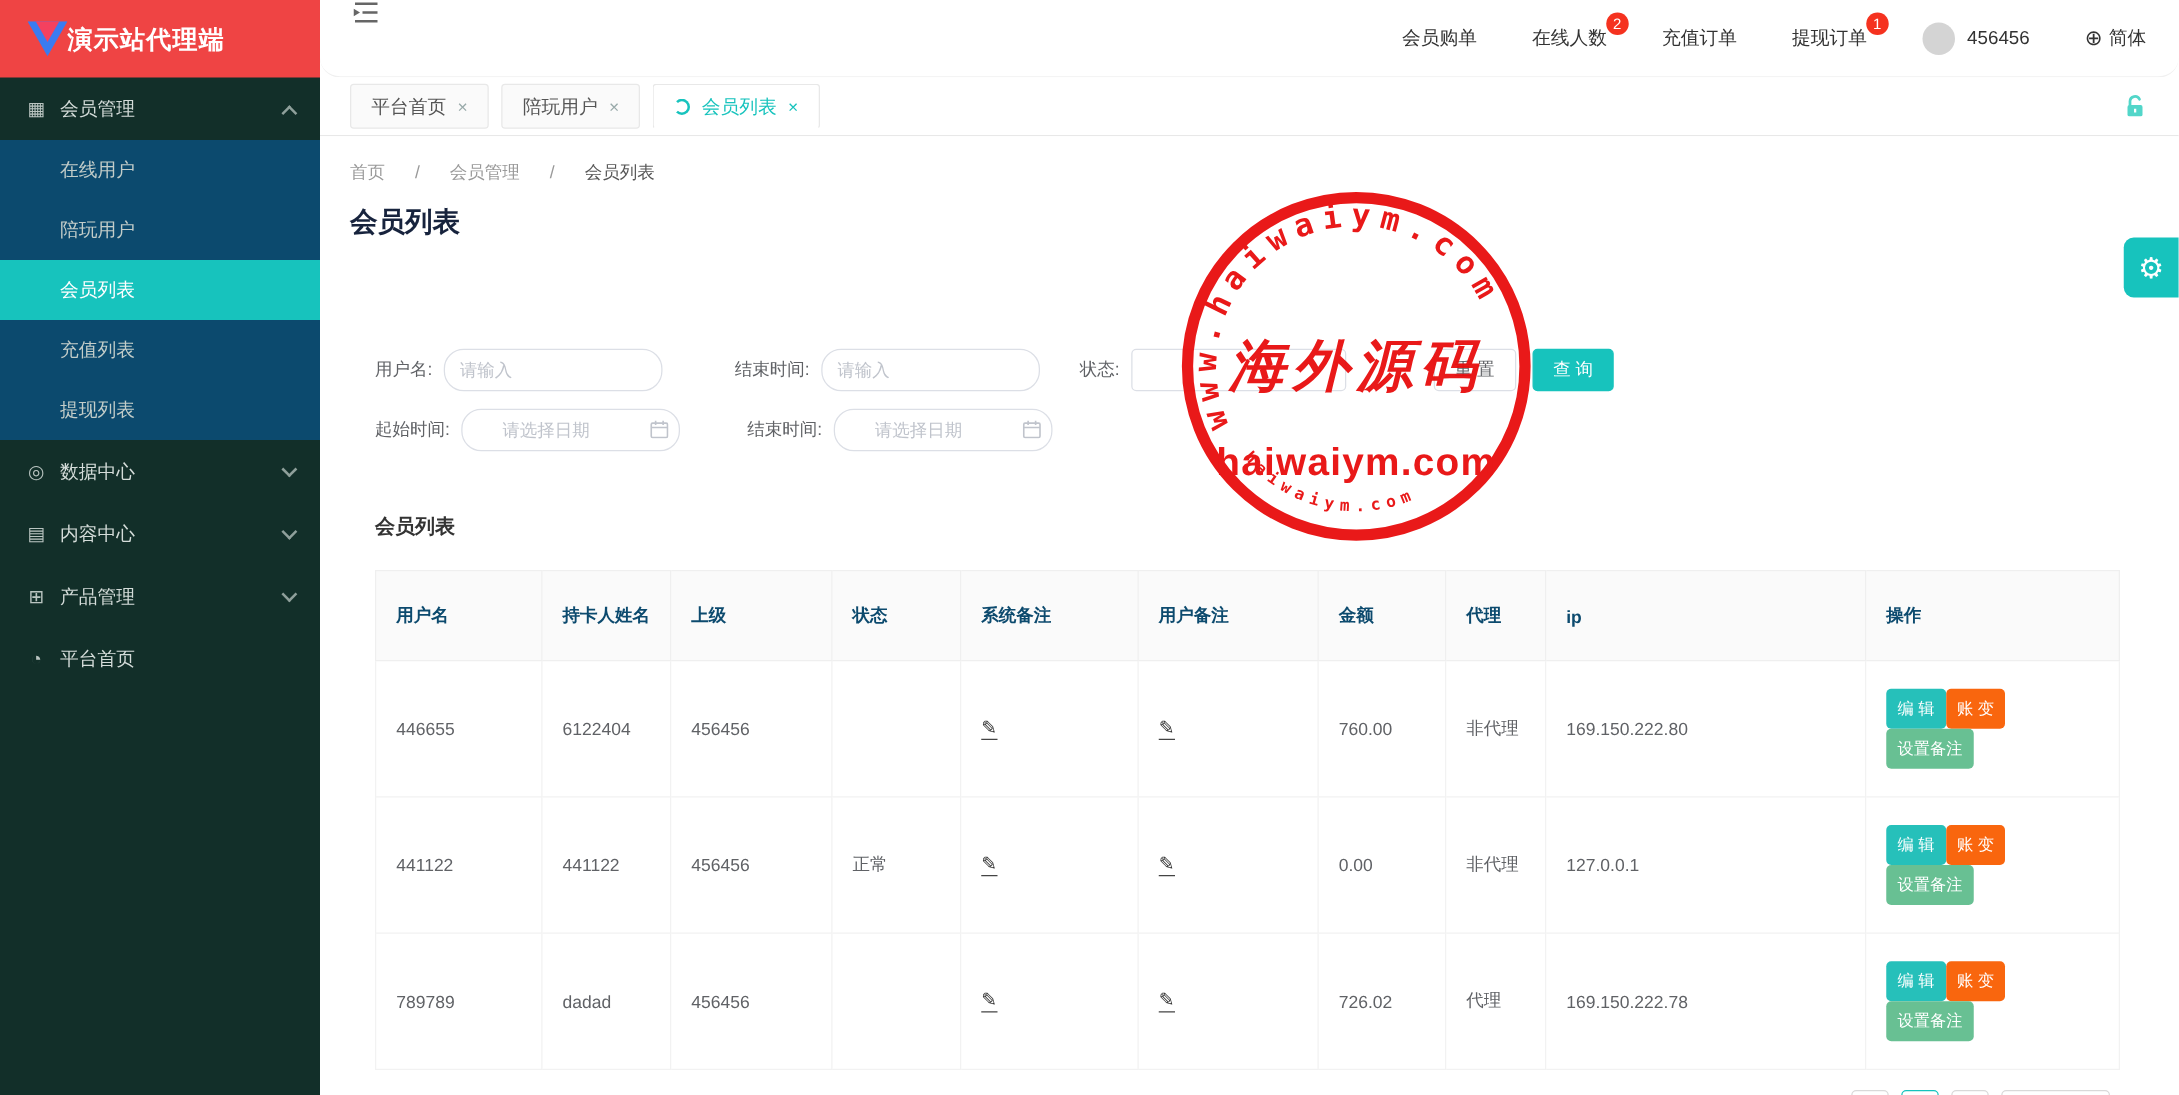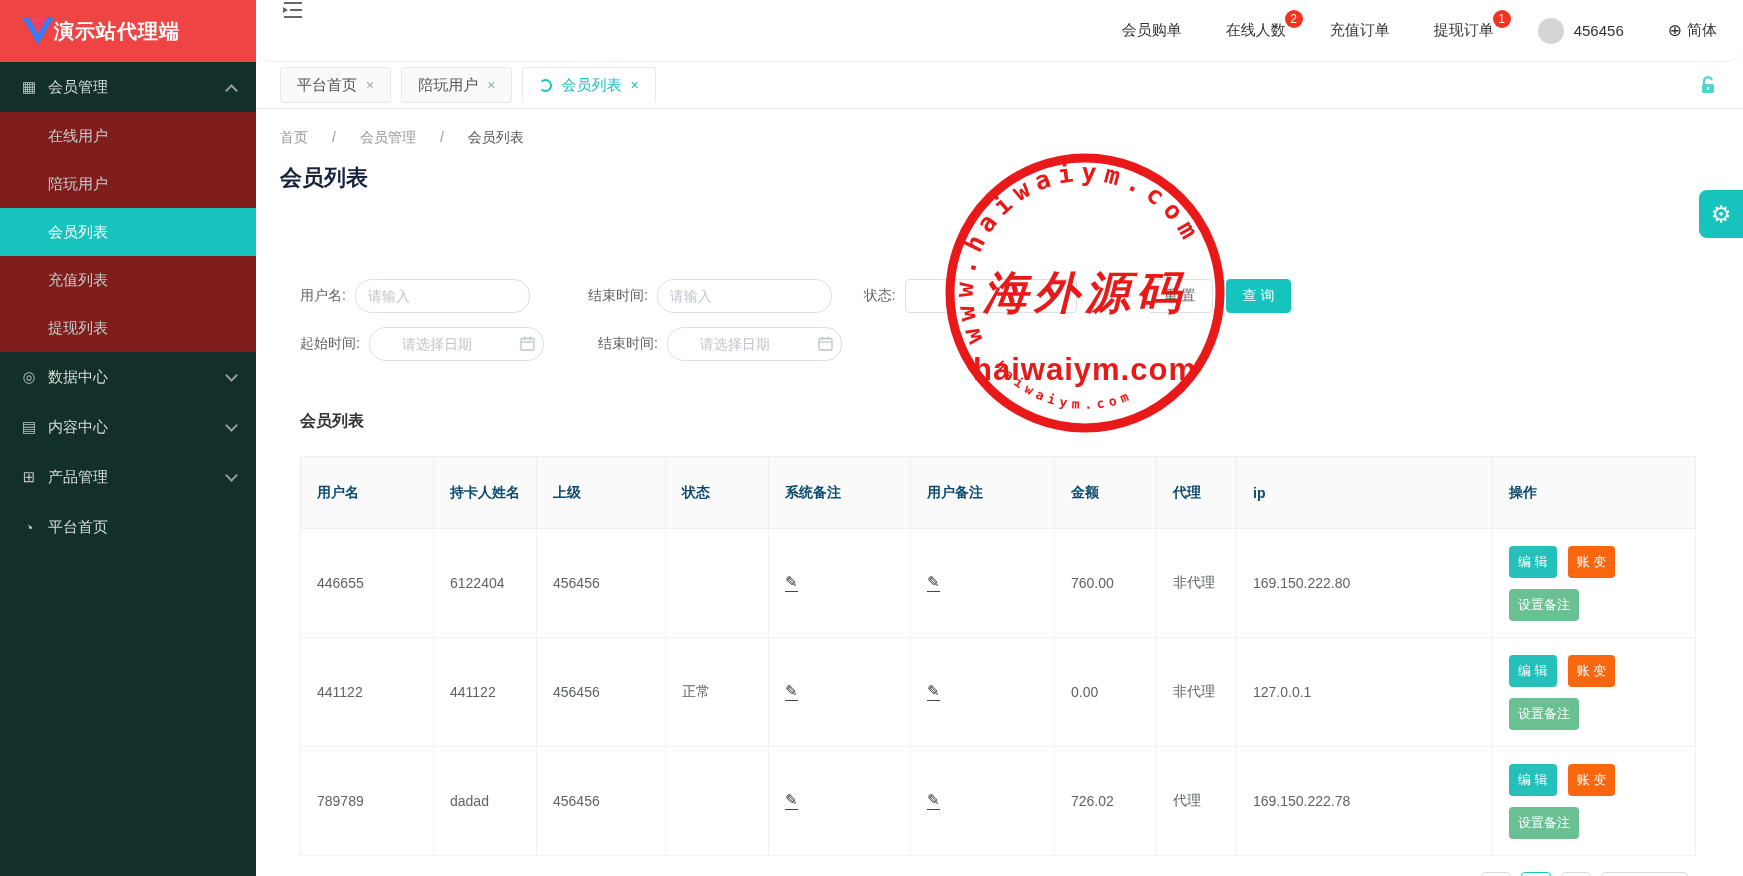--- a/index.html
+++ b/index.html
@@ -8,21 +8,21 @@
 
   
   .sidebar { width:256px; flex-shrink:0; background:#122f29; color:#cdd6d2; display:flex; flex-direction:column; }
   .logo-bar { height:62px; background:#ef4444; display:flex; align-items:center; padding:0 22px; flex-shrink:0; }
   .logo-title { color:#fff; font-size:20px; font-weight:bold; letter-spacing:1px; white-space:nowrap; }
   .menu { flex:1; overflow:hidden; }
   .menu-parent { height:50px; display:flex; align-items:center; padding:0 20px; font-size:15px; cursor:pointer; color:#d4dcd9; }
   .menu-parent .mi { width:18px; margin-right:10px; font-size:15px; color:#b9c4c0; text-align:center; }
   .menu-parent .chev { margin-left:auto; width:9px; height:9px; border-right:2px solid #8fa09b; border-bottom:2px solid #8fa09b; transform:rotate(45deg); margin-top:-4px; }
   .menu-parent .chev.up { transform:rotate(-135deg); margin-top:6px; }
-  .submenu { background:#7f1d1d; }
+  .submenu { background:#0c4a6e; }
   .menu-child { height:48px; display:flex; align-items:center; padding-left:48px; font-size:15px; color:#c3cdc9; cursor:pointer; }
   .menu-child.active { background:#17c3bd; color:#fff; }
 
   
   .main { flex:1; display:flex; flex-direction:column; position:relative; }
 
   .topbar { height:62px; background:#fff; border-bottom:1px solid #f0f0f0; display:flex; padding:0 26px; flex-shrink:0;border-radius:16px; }
   .topbar-right { margin-left:auto; display:flex; align-items:center; gap:44px; font-size:15px; color:#333; }
   .tb-item { position:relative; cursor:pointer; white-space:nowrap; }
   .badge { position:absolute; top:-11px; right:-17px; min-width:18px; height:18px; border-radius:9px; background:#f5321f; color:#fff; font-size:12px; line-height:18px; text-align:center; padding:0 4px; }
@@ -56,21 +56,21 @@
   .fsel { width:172px; height:34px; border:1px solid #dcdfe6; border-radius:4px; background:#fff; }
   .btn { height:34px; border-radius:4px; font-size:14px; padding:0 16px; cursor:pointer; border:1px solid #dcdfe6; background:#fff; color:#606266; font-family:inherit; white-space:nowrap; }
   .btn.primary { background:#17c3bd; border-color:#17c3bd; color:#fff; }
 
   .section-title { font-size:16px; font-weight:600; color:#333; margin:50px 0 24px 20px; }
 
   table.grid { border-collapse:collapse; margin-left:20px; width:1395px; table-layout:fixed; font-size:14px; color:#606266; }
   .grid th { background:#fafafa; border:1px solid #efefef; font-weight:600; color:#0c4a6e; height:72px; text-align:left; padding:0 16px; }
   .grid td { border:1px solid #f2f2f2; height:109px; padding:0 16px; background:#fff; }
   .pencil { display:inline-block; font-size:15px; color:#333; border-bottom:1.5px solid #444; line-height:1.1; cursor:pointer; }
-  .acts { display:flex; flex-wrap:wrap; gap:11px; align-items:flex-start; max-width:128px; }
+  .acts { display:flex; flex-wrap:wrap; gap:0; align-items:flex-start; max-width:128px; }
   .abtn { border:none; border-radius:4px; color:#fff; font-size:13px; padding:7px 9px; cursor:pointer; white-space:nowrap; font-family:inherit; }
   .abtn.edit { background:#26c0ba; }
   .abtn.chg { background:#f9660e; }
   .abtn.note { background:#68c093; }
 
   .pagination { display:flex; justify-content:flex-end; gap:10px; margin:16px 31px 0 0; }
   .pg { height:30px; border:1px solid #d9d9d9; border-radius:4px; background:#fff; width:30px; cursor:pointer; }
   .pg.cur { border-color:#17c3bd; }
   .pg.size { width:87px; }
 

